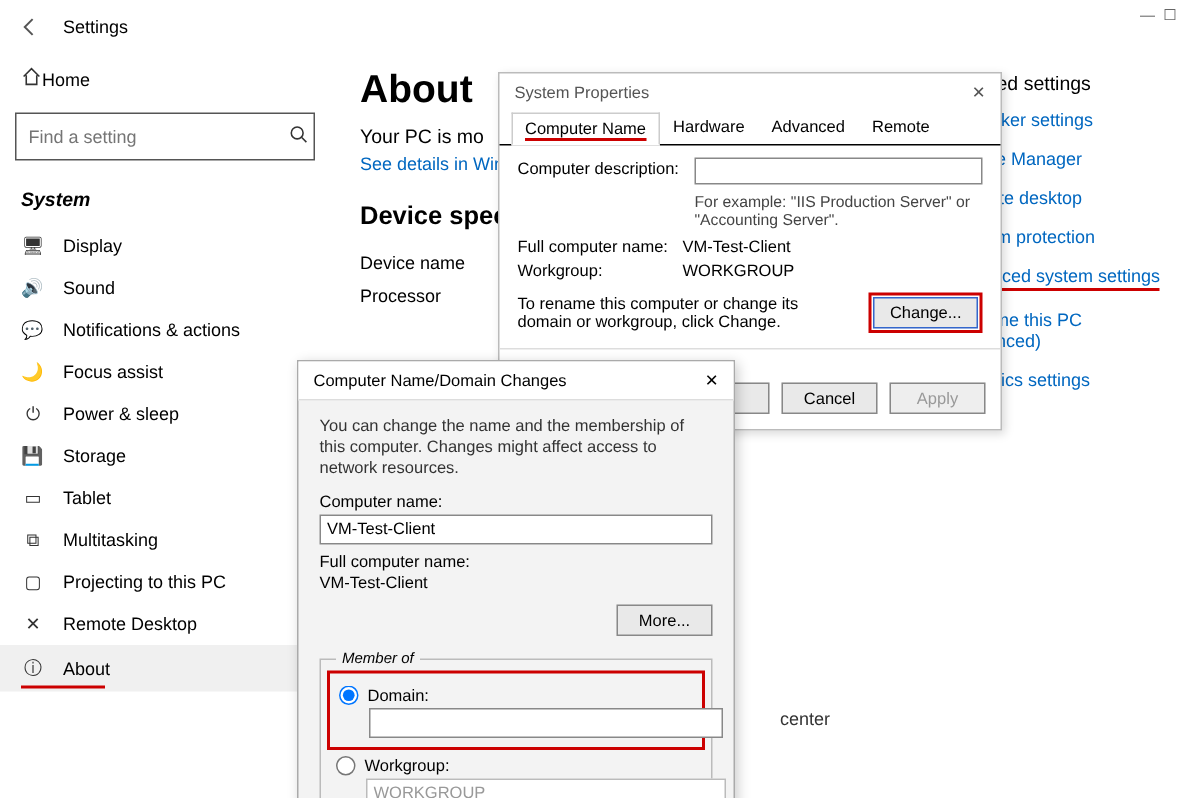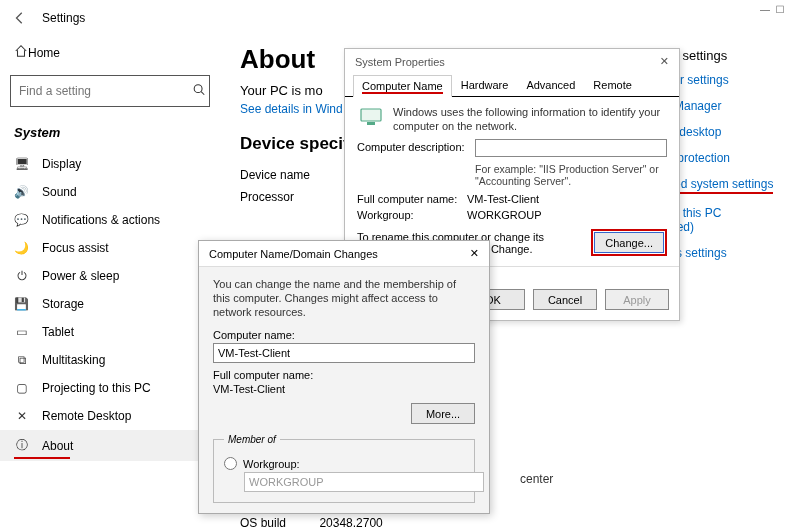--- a/index.html
+++ b/index.html
@@ -36,21 +36,21 @@
 .speclabels { font-size:12px; line-height:22px; }
 .osbuild { position:absolute; left:20px; bottom:2px; font-size:12px; }
 
 
 .related { position:absolute; right:16px; top:48px; width:150px; }
 .related h3 { font-size:13px; font-weight:400; margin-bottom:10px; }
 .related a { display:block; color:#0067c0; font-size:12px; margin-bottom:12px; cursor:pointer; text-decoration:none; }
 .related a.underlined { border-bottom:2px solid #c00; display:inline-block; padding-bottom:1px; }
 
 
-.dlg1 { position:absolute; left:344px; top:48px; width:336px; background:#fff; border:1px solid #bbb; box-shadow: 2px 2px 6px rgba(0,0,0,0.15); padding: 0; font-size:11px; }
+.dlg1 { position:absolute; left:332px; top:48px; width:336px; background:#fff; border:1px solid #bbb; box-shadow: 2px 2px 6px rgba(0,0,0,0.15); padding: 0; font-size:11px; }
 .dlg1 .titlebar { display:flex; justify-content:space-between; align-items:center; padding: 6px 10px; color:#555; }
 .dlg1 .tabs { display:flex; border-bottom:1px solid #000000; padding: 0 8px; gap:0; }
 .dlg1 .tab { padding:4px 8px; border:1px solid transparent; font-size:11px; cursor:pointer; }
 .dlg1 .tab.active { border:1px solid #ccc; border-bottom:1px solid #fff; background:#fff; position:relative; top:1px; }
 .tabunder { border-bottom:2px solid #c00; }
 .dlg1 .body { padding: 8px 12px 6px 12px; }
 .dlg1 .row { display:flex; align-items:flex-start; gap:8px; margin-bottom:6px; }
 .dlg1 .iconcell { width:28px; display:flex; justify-content:center; padding-top:2px; }
 .dlg1 .txt { flex:1; font-size:11px; color:#333; line-height:14px; }
 .dlg1 label.f { width:110px; font-size:11px; padding-top:2px; }
@@ -204,29 +204,20 @@
     <span>✕</span>
   </div>
   <div class="tabs">
     <div class="tab active"><span class="tabunder">Computer Name</span></div>
     <div class="tab">Hardware</div>
     <div class="tab">Advanced</div>
     <div class="tab">Remote</div>
   </div>
   <div class="body">
     <div class="row">
-      <div class="iconcell">
-        <svg width="24" height="20" viewBox="0 0 24 20">
-            <rect x="2" y="2" width="20" height="12" rx="1" stroke="#5a8" stroke-width="1.2" fill="#eaf6ef"></rect>
-            <rect x="8" y="15" width="8" height="3" fill="#5a8"></rect>
-          </svg>
-      </div>
-      <div class="txt">Windows uses the following information to identify your computer on the network.</div>
-    </div>
-    <div class="row">
       <label class="f">Computer description:</label>
       <input class="tb" value="" style="">
     </div>
     <div class="hint">For example: "IIS Production Server" or "Accounting Server".</div>
     <div class="kv">
         <div class="k">Full computer name:</div>
         <div class="v">VM-Test-Client</div>
       </div>
     <div class="kv">
         <div class="k">Workgroup:</div>
@@ -252,20 +243,27 @@
   </div>
   <div class="body">
     <div class="intro">You can change the name and the membership of this computer. Changes might affect access to network resources.</div>
     <label class="lbl">Computer name:</label>
     <input class="txtin" value="VM-Test-Client" style="">
     <label class="lbl">Full computer name:</label>
     <div class="ro">VM-Test-Client</div>
     <div class="morewrap"><button class="btn">More...</button></div>
     <fieldset>
       <legend>Member of</legend>
+      <div class="memberbox">
+        <div class="radio">
+            <input type="radio" checked="" style="">
+            <span>Domain:</span>
+          </div>
+        <input class="txtin grouptxt" value="" style="">
+      </div>
       <div class="radio">
           <input type="radio" style="">
           <span>Workgroup:</span>
         </div>
       <input class="txtin grouptxt dis" disabled="" value="WORKGROUP" style="">
     </fieldset>
   </div>
 
 </div>
 

